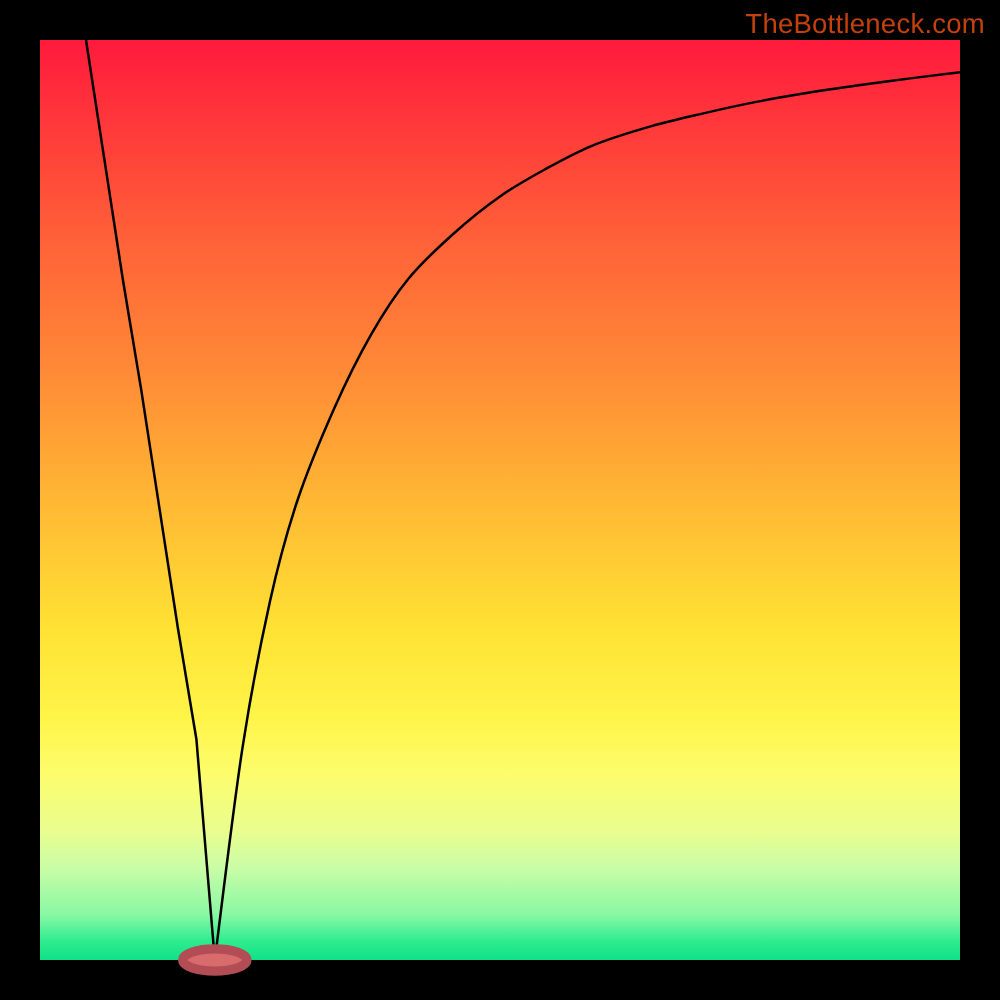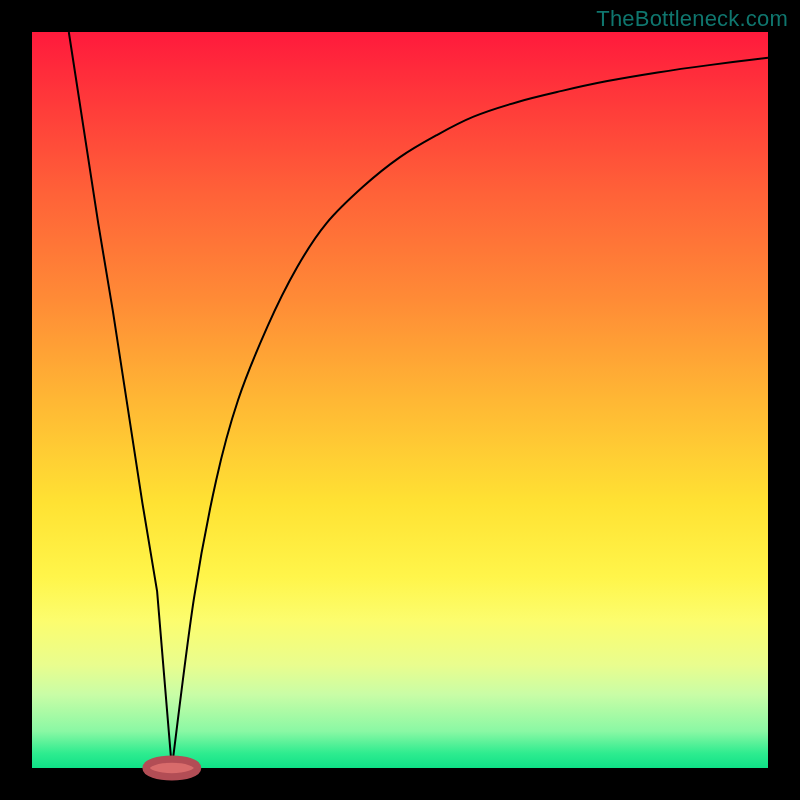--- a/index.html
+++ b/index.html
@@ -45,21 +45,21 @@
     left: 0;
     top: 0;
     width: 736px;
     height: 736px;
     overflow: visible;
   }
   .watermark {
     position: absolute;
     top: 6px;
     right: 12px;
-    color: #0f766e;
+    color: #c2410c;
     font-size: 22px;
     font-weight: 500;
     letter-spacing: 0.2px;
     user-select: none;
   }
   .marker {
     fill: #d86b6b;
     stroke: #b24d55;
     stroke-width: 1;
   }

